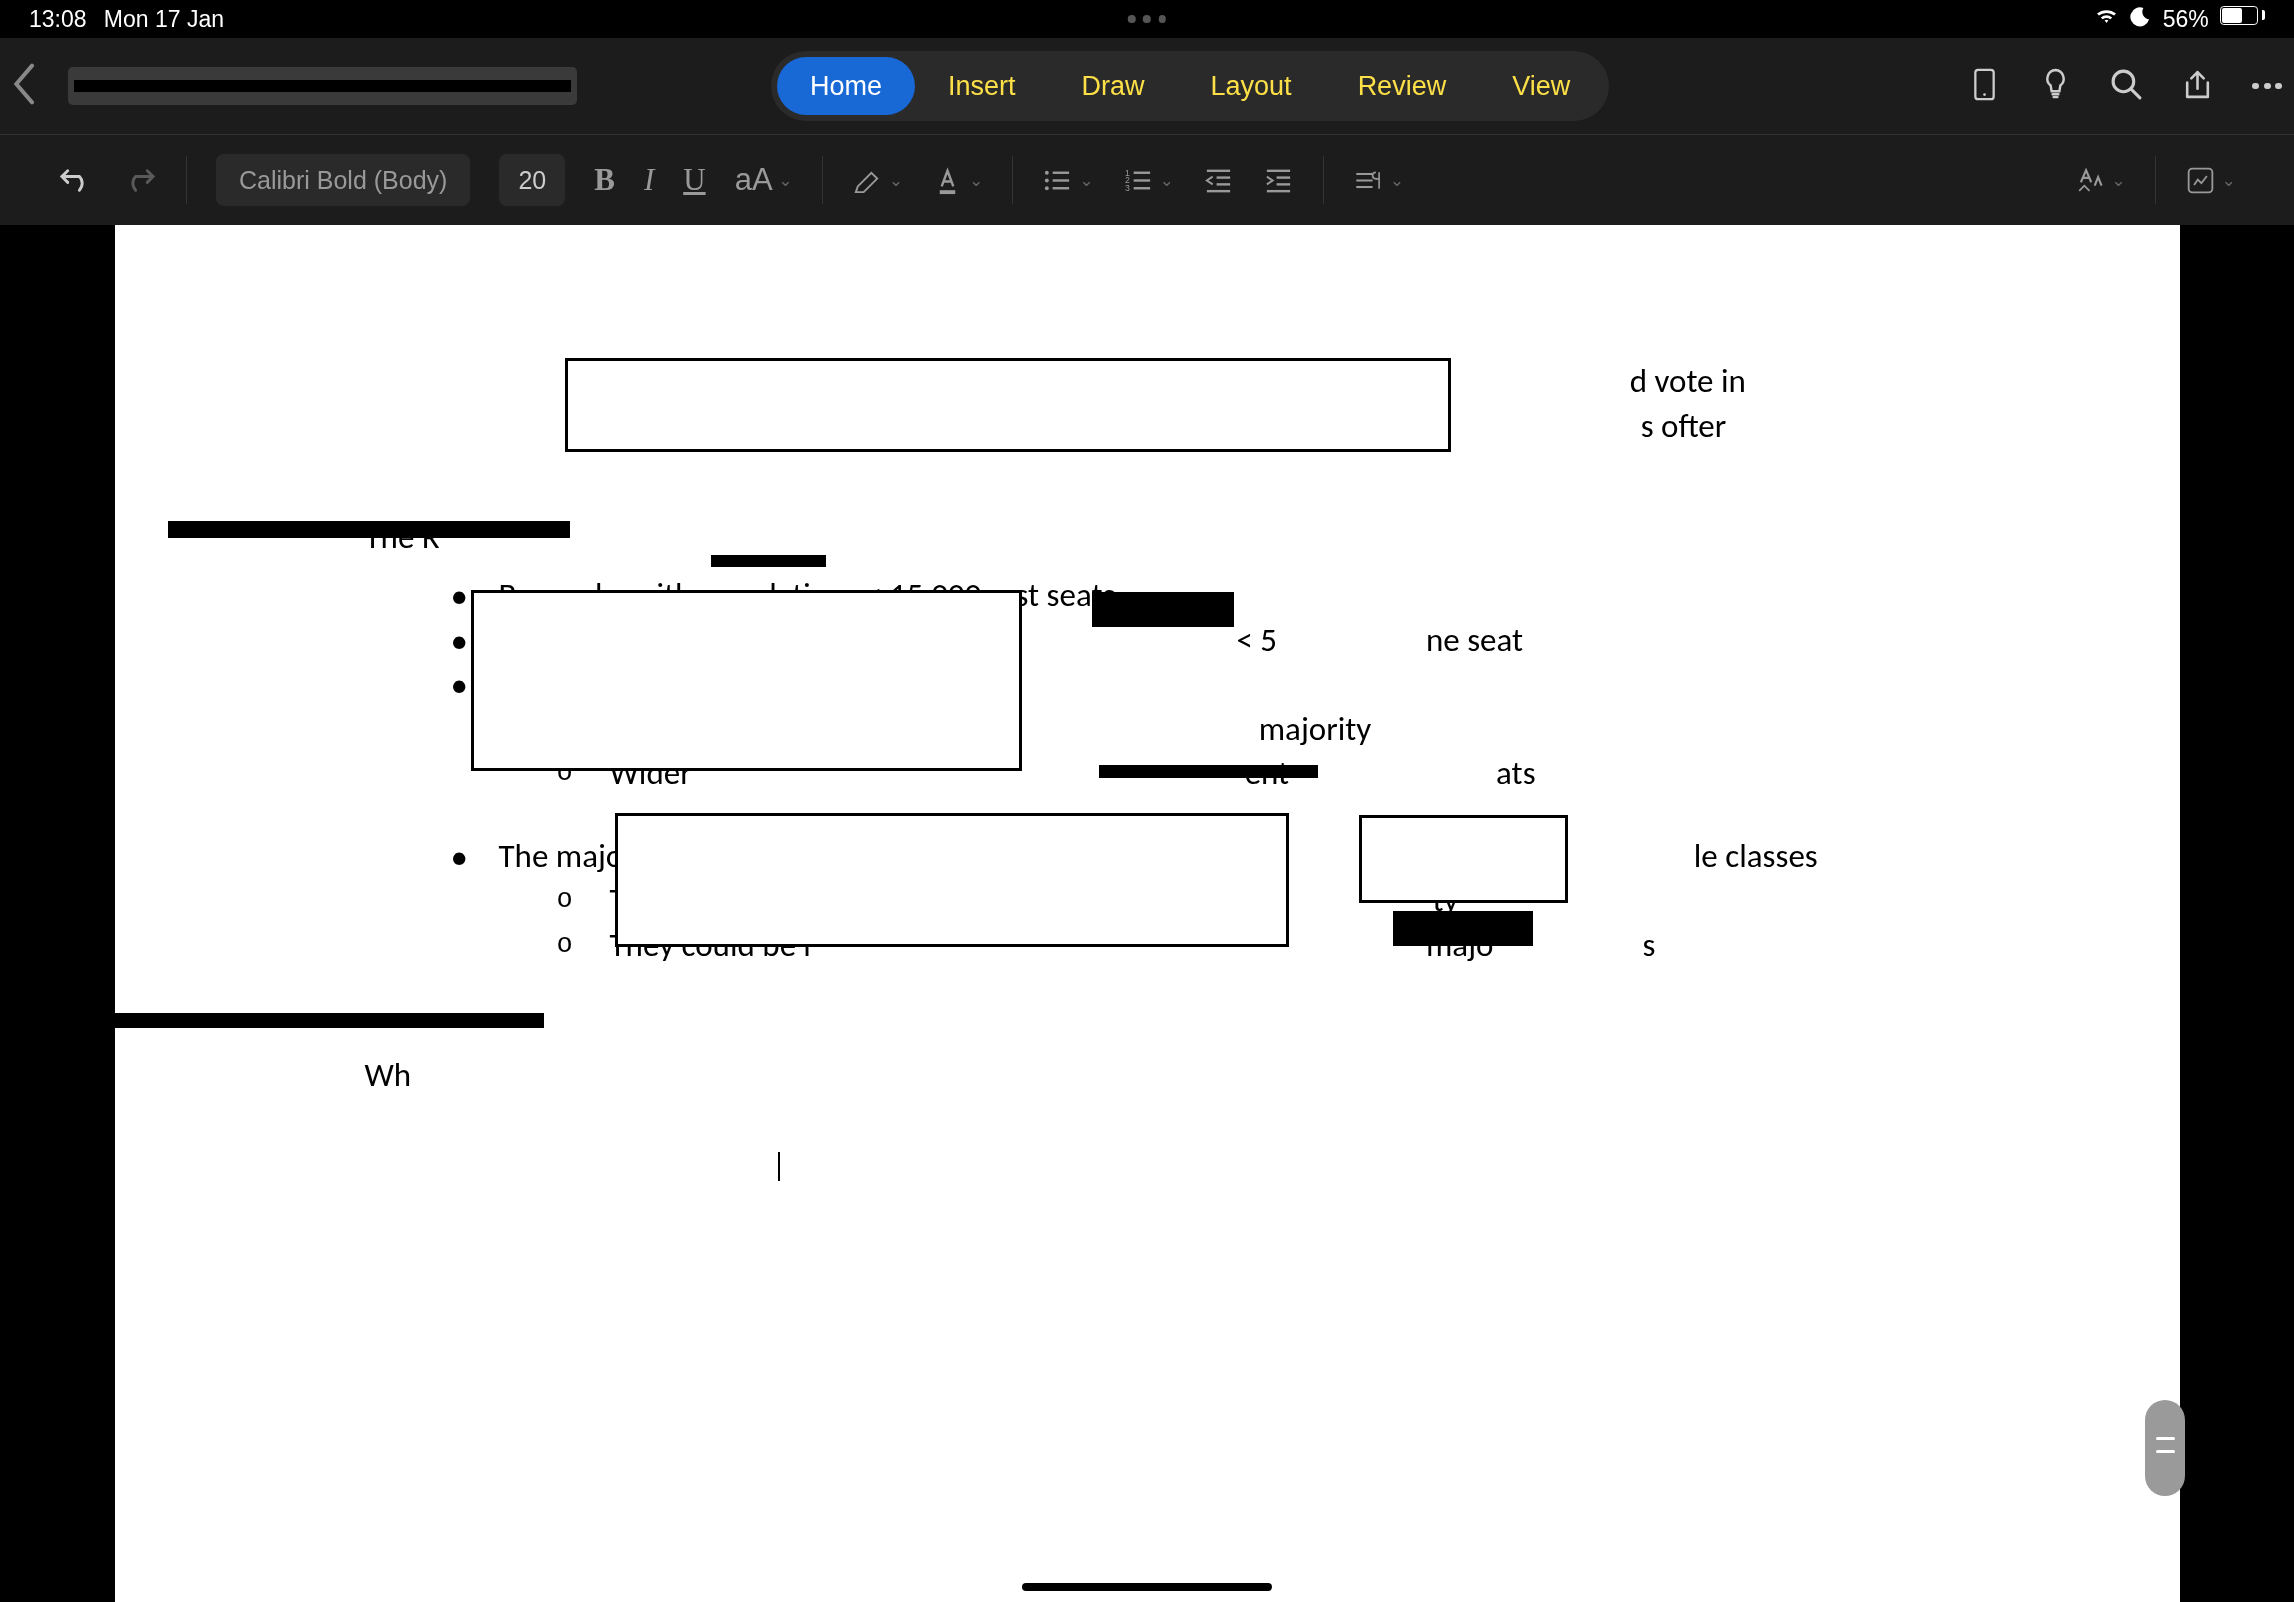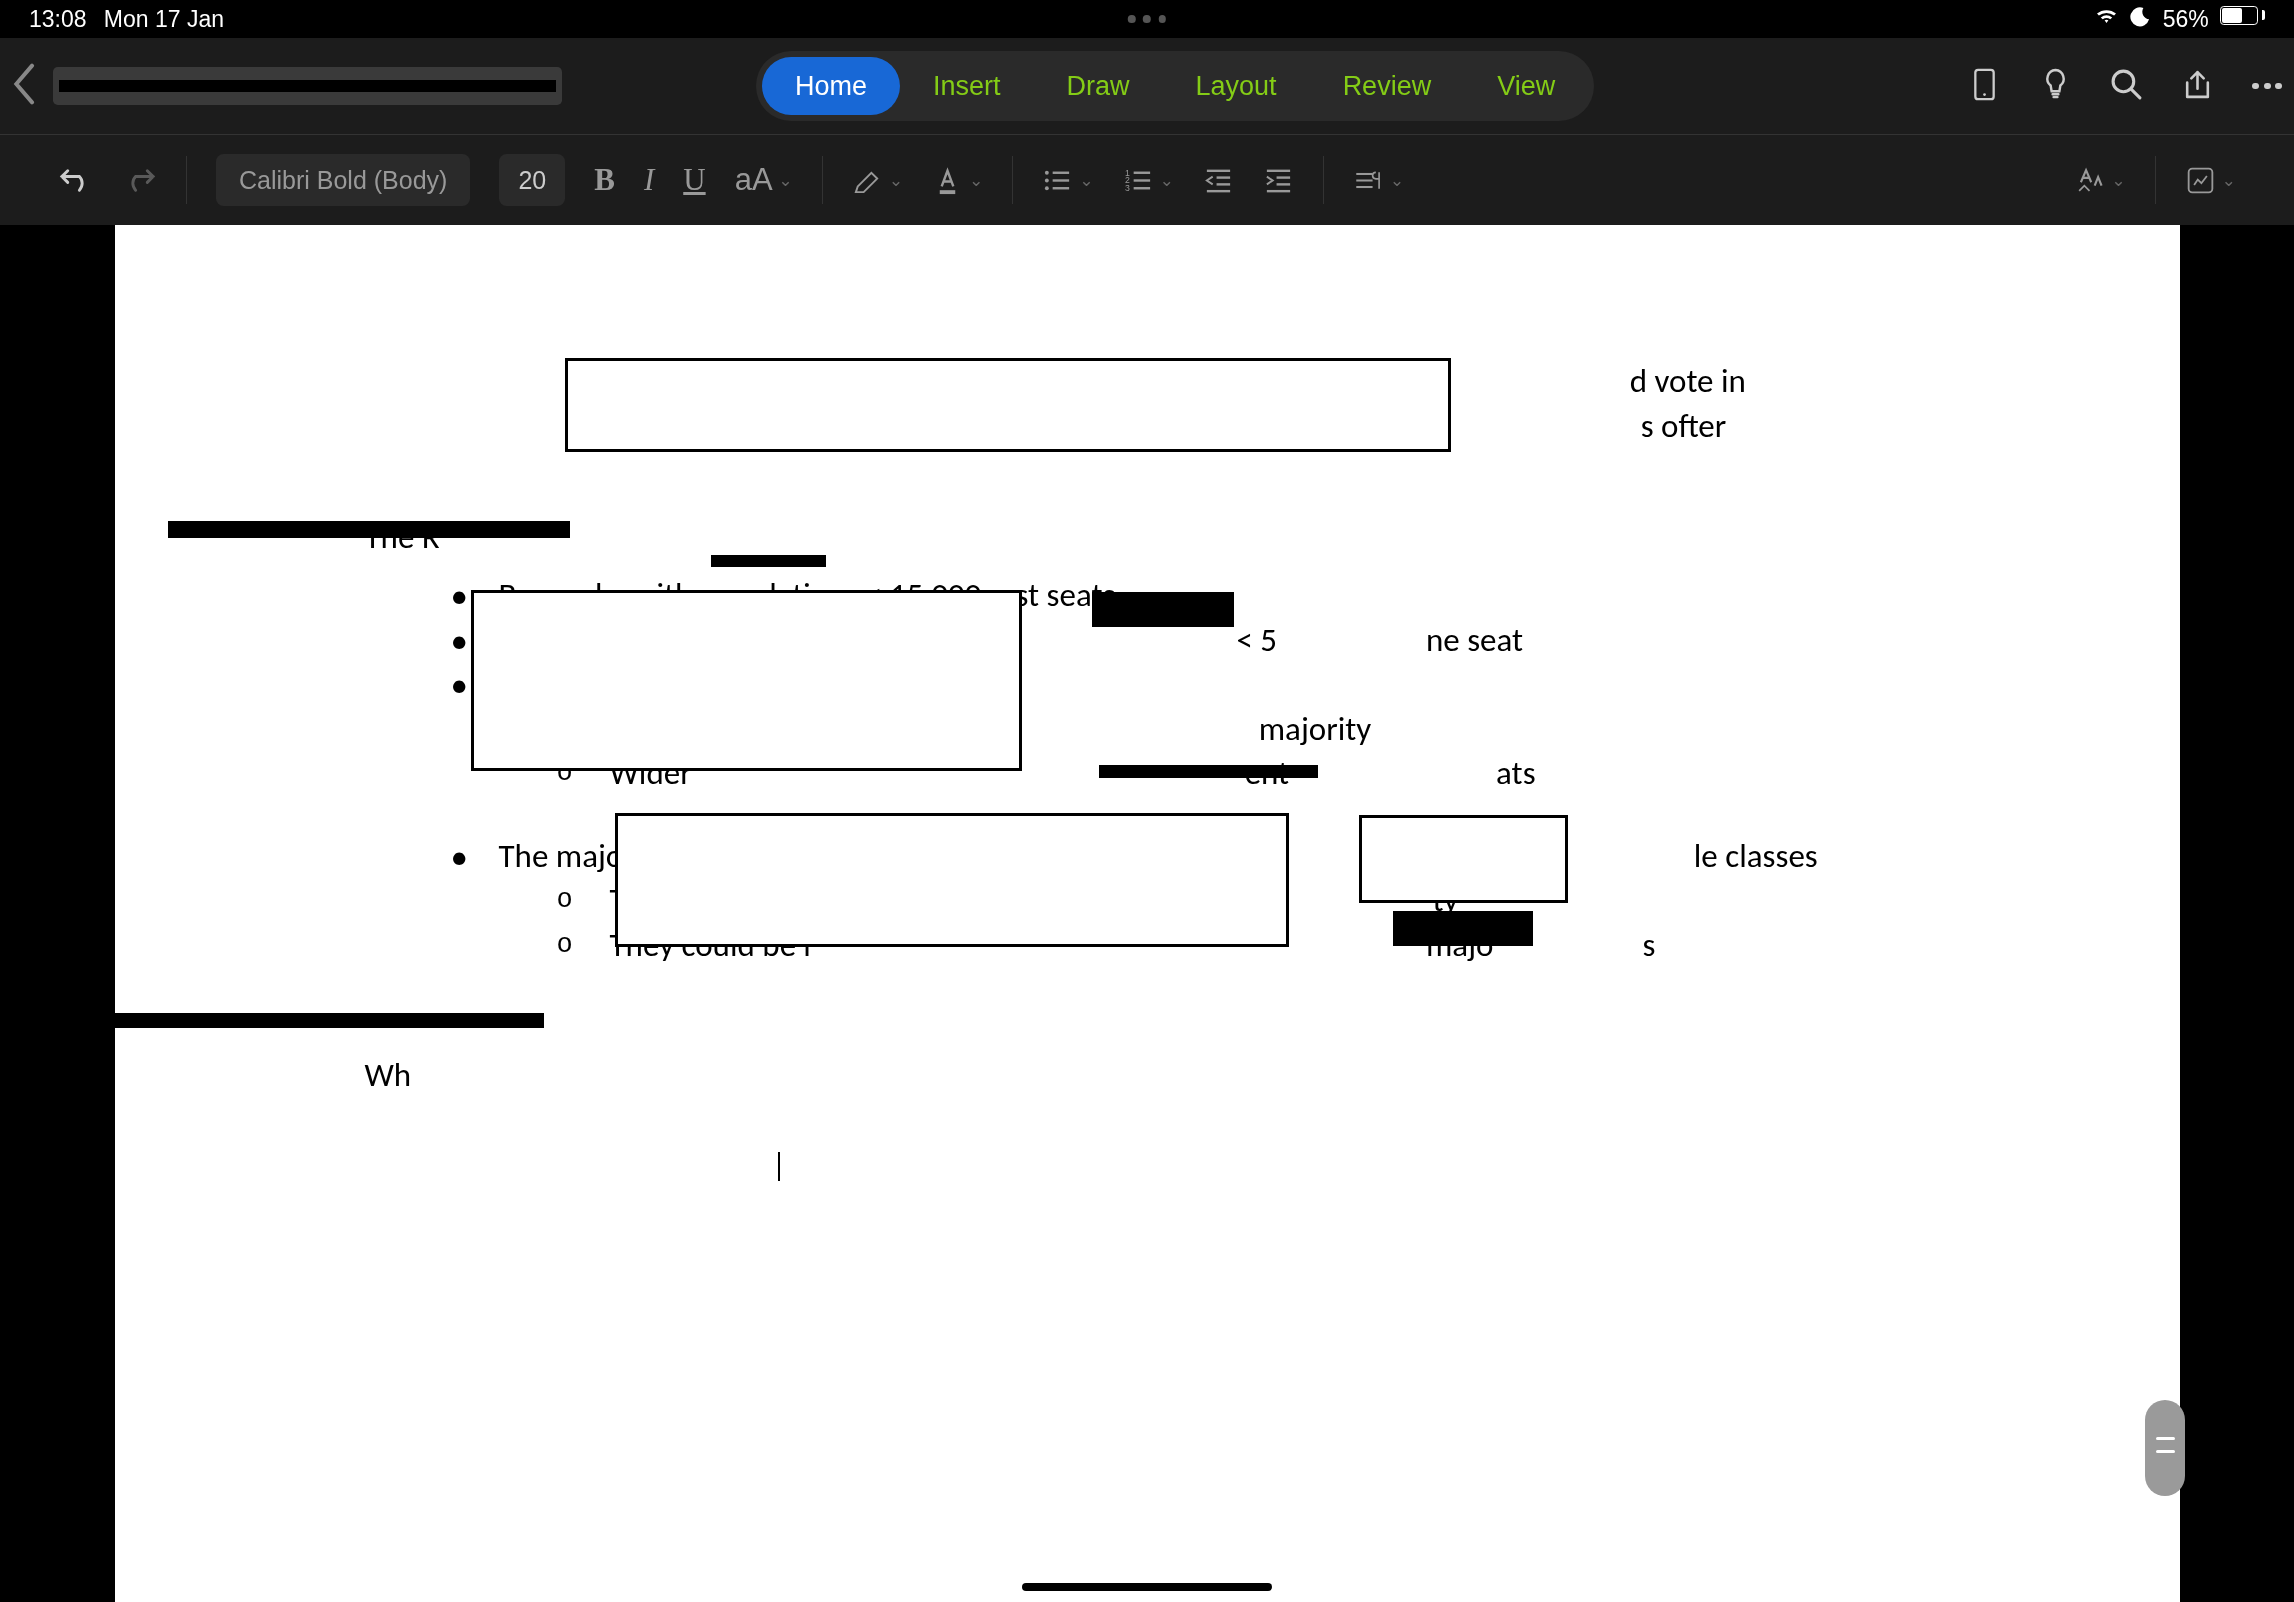--- a/index.html
+++ b/index.html
@@ -25,21 +25,21 @@
   .battery-body { width: 38px; height: 19px; border: 1.9px solid #fff; border-radius: 3.8px; position: relative; }
   .battery-fill { position: absolute; left: 1px; top: 1px; bottom: 1px; width: 56%; background: #fff; border-radius: 1.9px; }
   .battery-tip { width: 2.9px; height: 9.6px; background: #fff; border-radius: 0 1.9px 1.9px 0; }
 
   .app-bar {
     background: #1c1c1c;
     height: 96px;
     display: flex;
     align-items: center;
     padding: 0 12px;
-    gap: 14px;
+    gap: 29px;
   }
   .back-chevron { color: #888; }
   .back-chevron svg { width: 27px; height: 42px; }
   .doc-title-area {
     width: 509px;
     height: 38px;
     background: #3a3a3a;
     border-radius: 4.8px;
     position: relative;
   }
@@ -53,21 +53,21 @@
   .tabs-pill {
     display: flex;
     background: #2a2a2a;
     border-radius: 38px;
     padding: 5.8px;
     gap: 0;
     margin: 0 auto;
   }
   .tab {
     padding: 13.4px 33px;
-    color: #84cc16;
+    color: #fde047;
     font-size: 27px;
     border-radius: 33px;
     cursor: pointer;
   }
   .tab.active { background: #1868d6; color: #fff; font-weight: 500; }
 
   .right-actions { display: flex; gap: 38px; align-items: center; margin-left: auto; color: #ccc; }
   .right-actions svg { width: 33px; height: 33px; }
   .more-dots { display: flex; gap: 4.8px; }
   .more-dots span { width: 6.7px; height: 6.7px; background: #ccc; border-radius: 50%; }

